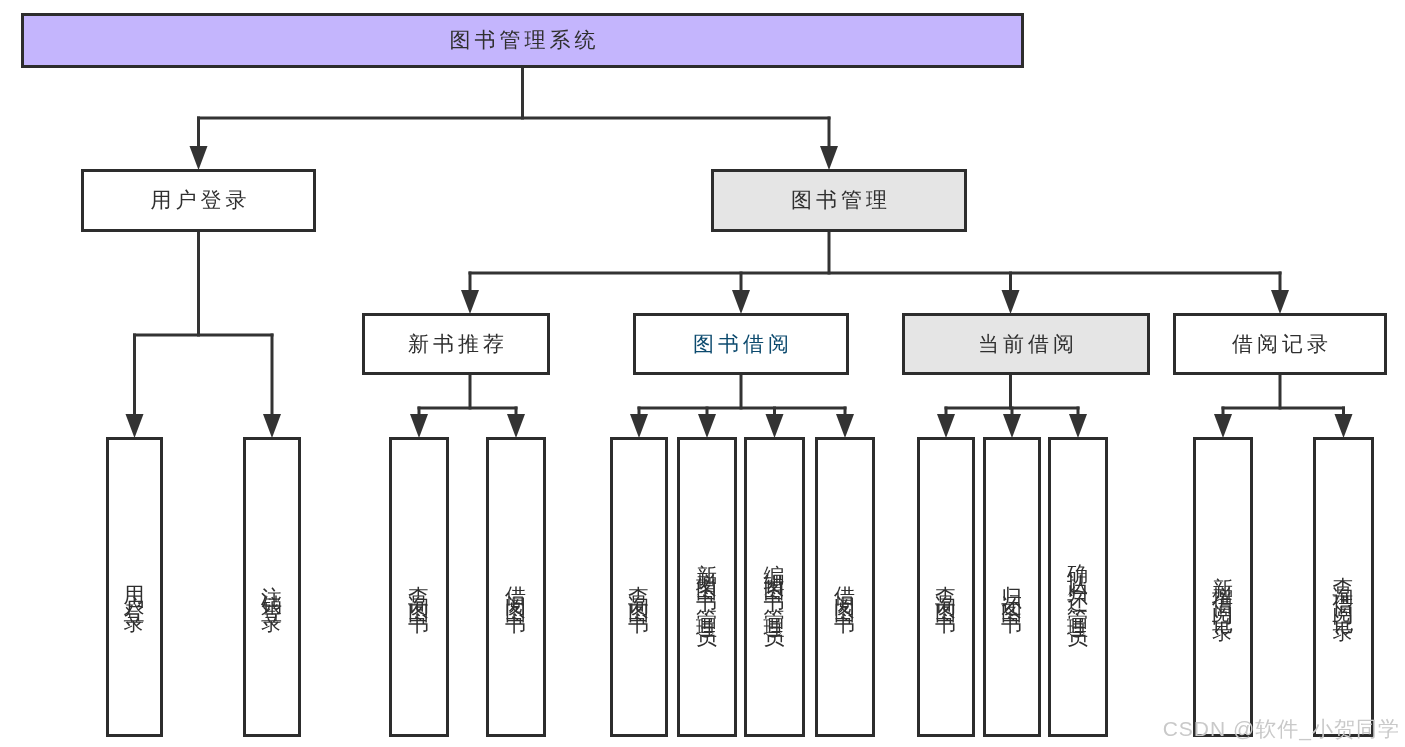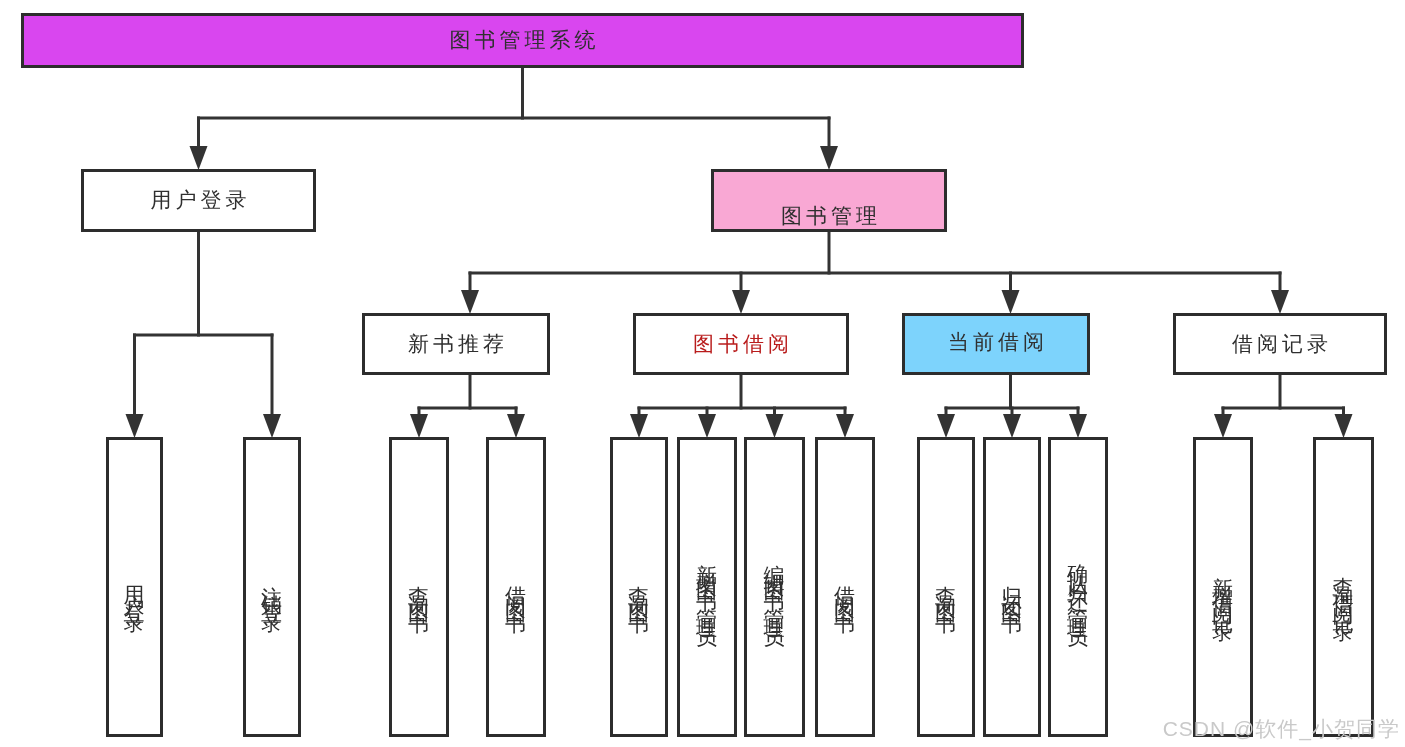--- a/index.html
+++ b/index.html
@@ -110,36 +110,36 @@
       <line x1="1078" y1="408" x2="1078" y2="416" stroke="#333333" stroke-width="3" stroke-linecap="square"></line>
       <polygon points="1069,414 1087,414 1078,438" fill="#333333"></polygon>
       <line x1="1280" y1="375" x2="1280" y2="408" stroke="#333333" stroke-width="3" stroke-linecap="square"></line>
       <line x1="1223" y1="408" x2="1343.5" y2="408" stroke="#333333" stroke-width="3" stroke-linecap="square"></line>
       <line x1="1223" y1="408" x2="1223" y2="416" stroke="#333333" stroke-width="3" stroke-linecap="square"></line>
       <polygon points="1214,414 1232,414 1223,438" fill="#333333"></polygon>
       <line x1="1343.5" y1="408" x2="1343.5" y2="416" stroke="#333333" stroke-width="3" stroke-linecap="square"></line>
       <polygon points="1334.5,414 1352.5,414 1343.5,438" fill="#333333"></polygon>
     </svg>
 
-  <div class="node h" style="left: 21px; top: 13px; width: 1003px; height: 55px; border-color: rgb(45, 45, 45); background: #d946ef;">
+  <div class="node h" style="left: 21px; top: 13px; width: 1003px; height: 55px; border-color: rgb(45, 45, 45); background: #c4b5fd;">
       <span class="label" style="color: rgb(47, 47, 47);">图书管理系统</span>
     </div>
     <div class="node h" style="left: 81px; top: 169px; width: 235px; height: 63px; border-color: rgb(45, 45, 45); background: rgb(255, 255, 255);">
       <span class="label" style="color: rgb(47, 47, 47);">用户登录</span>
     </div>
-    <div class="node h" style="left: 711px; top: 169px; width: 236px; height: 63px; border-color: rgb(45, 45, 45); background: #f9a8d4; align-items: flex-end;">
+    <div class="node h" style="left: 711px; top: 169px; width: 256px; height: 63px; border-color: rgb(45, 45, 45); background: #e5e5e5;">
       <span class="label" style="color: rgb(47, 47, 47);">图书管理</span>
     </div>
     <div class="node h" style="left: 362px; top: 313px; width: 188px; height: 62px; border-color: rgb(45, 45, 45); background: rgb(255, 255, 255);">
       <span class="label" style="color: rgb(47, 47, 47);">新书推荐</span>
     </div>
     <div class="node h" style="left: 633px; top: 313px; width: 216px; height: 62px; border-color: rgb(45, 45, 45); background: rgb(255, 255, 255);">
-      <span class="label" style="color: #b91c1c;">图书借阅</span>
+      <span class="label" style="color: #0c4a6e;">图书借阅</span>
     </div>
-    <div class="node h" style="left: 902px; top: 313px; width: 188px; height: 62px; border-color: rgb(45, 45, 45); background: #7dd3fc; font-family: Liberation Mono, monospace;">
+    <div class="node h" style="left: 902px; top: 313px; width: 248px; height: 62px; border-color: rgb(45, 45, 45); background: #e5e5e5;">
       <span class="label" style="color: rgb(47, 47, 47);">当前借阅</span>
     </div>
     <div class="node h" style="left: 1173px; top: 313px; width: 214px; height: 62px; border-color: rgb(45, 45, 45); background: rgb(255, 255, 255);">
       <span class="label" style="color: rgb(47, 47, 47);">借阅记录</span>
     </div>
     <div class="node v" style="left: 106px; top: 437px; width: 57px; height: 300px; border-color: rgb(45, 45, 45); background: rgb(255, 255, 255);">
       <span class="label" style="color: rgb(47, 47, 47);">用户登录</span>
     </div>
     <div class="node v" style="left: 243px; top: 437px; width: 58px; height: 300px; border-color: rgb(45, 45, 45); background: rgb(255, 255, 255);">
       <span class="label" style="color: rgb(47, 47, 47);">注销登录</span>

